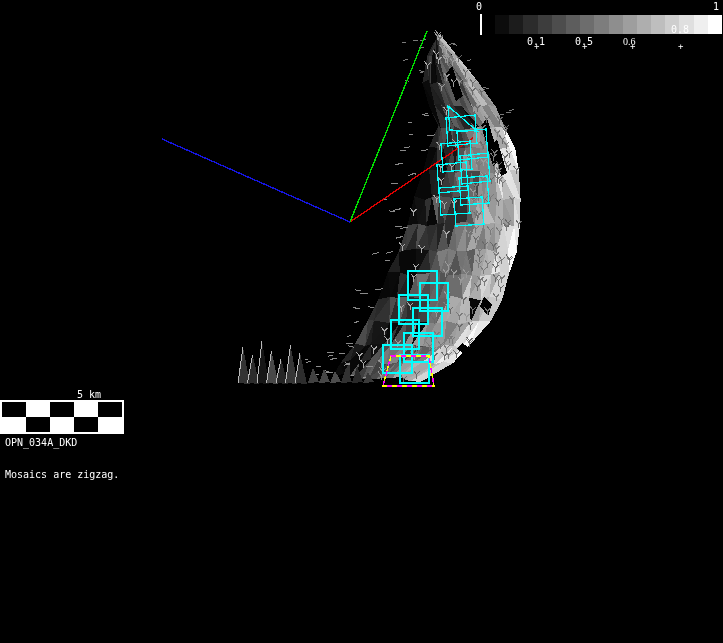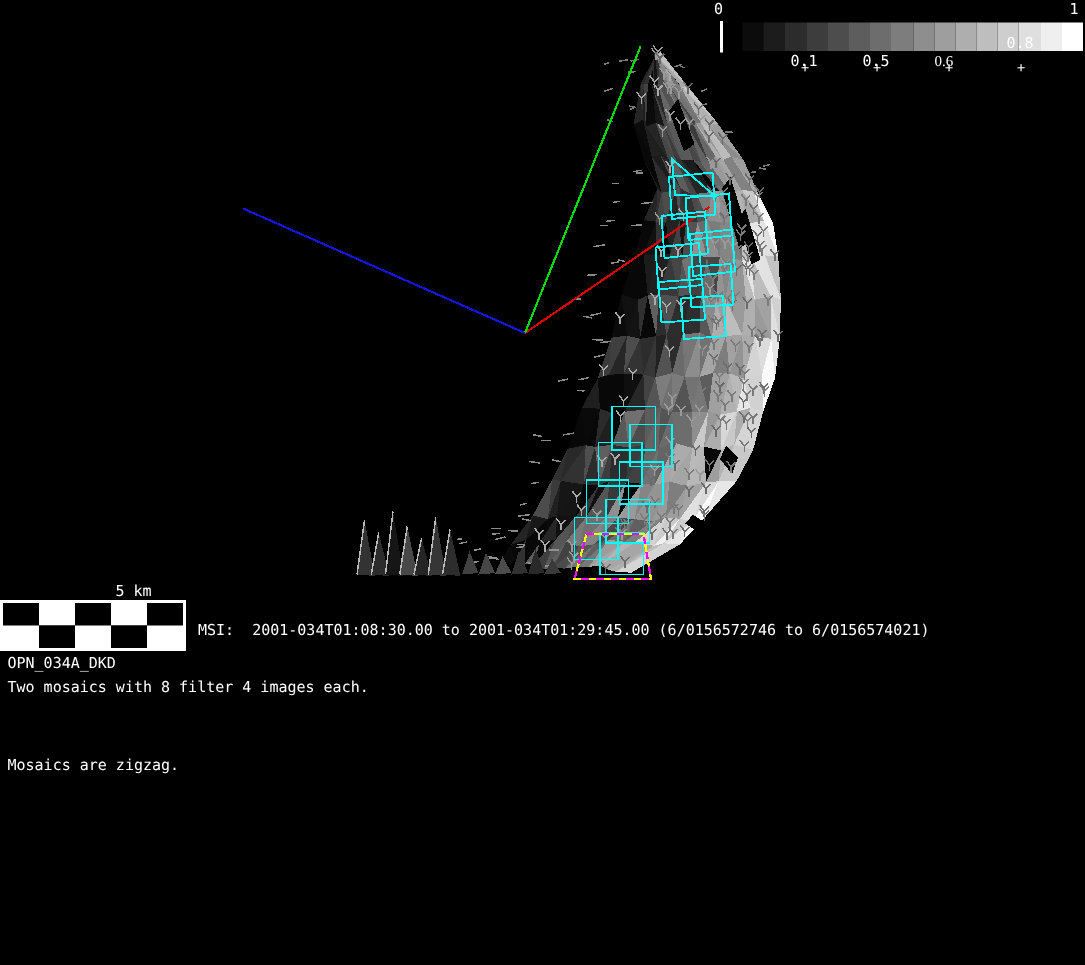--- a/index.html
+++ b/index.html
@@ -12,21 +12,21 @@
   #cbar div{flex:1;height:100%;}
   #cbar-zero-tick{position:absolute;left:480px;top:14px;width:2px;height:21px;background:#fff;}
   .cb-tick{position:absolute;top:41px;font-size:9px;color:#fff;}
   
   #checker{position:absolute;left:0px;top:400px;width:120px;height:30px;border:2px solid #fff;
            display:grid;grid-template-columns:repeat(5,1fr);grid-template-rows:repeat(2,1fr);}
   #scale-label{left:0px;top:389px;width:124px;text-align:center;margin-left:27px;}
   #status-line{left:132px;top:415px;}
   #seq-id{left:5px;top:437px;}
   #desc1{left:5px;top:453px;}
-  #desc2{left:5px;top:469px;margin-top:36px;}
+  #desc2{left:5px;top:469px;}
 </style>
 </head>
 <body>
 
 <div id="app">
 
   <svg id="scene" width="723" height="643" viewBox="0 0 723 643" shape-rendering="crispEdges">
       <g>
         <polygon points="438.4082182550337,34.03812970407307 439.7662623117212,37.33461758377962 429.05368767290685,56.310391602572054" fill="rgb(52,52,52)"></polygon>
         <polygon points="438.4082182550337,34.03812970407307 429.05368767290685,56.310391602572054 427.2270785730798,55.63207888114266" fill="rgb(36,36,36)"></polygon>
@@ -732,18 +732,16 @@
         <div style="background: rgb(255, 255, 255);"></div>
         <div style="background: rgb(0, 0, 0);"></div>
         <div style="background: rgb(255, 255, 255);"></div>
         <div style="background: rgb(0, 0, 0);"></div>
         <div style="background: rgb(255, 255, 255);"></div>
         <div style="background: rgb(0, 0, 0);"></div>
         <div style="background: rgb(255, 255, 255);"></div>
       </div>
   </div>
 
-  <span class="t" id="status-line">MSI:  2001-034T01:08:30.00 to 2001-034T01:29:45.00 (6/0156572746 to 6/0156574021)</span>
   <span class="t" id="seq-id">OPN_034A_DKD</span>
-  <span class="t" id="desc1">Two mosaics with 8 filter 4 images each.</span>
   <span class="t" id="desc2">Mosaics are zigzag.</span>
 
 </div>
 
 </body></html>

